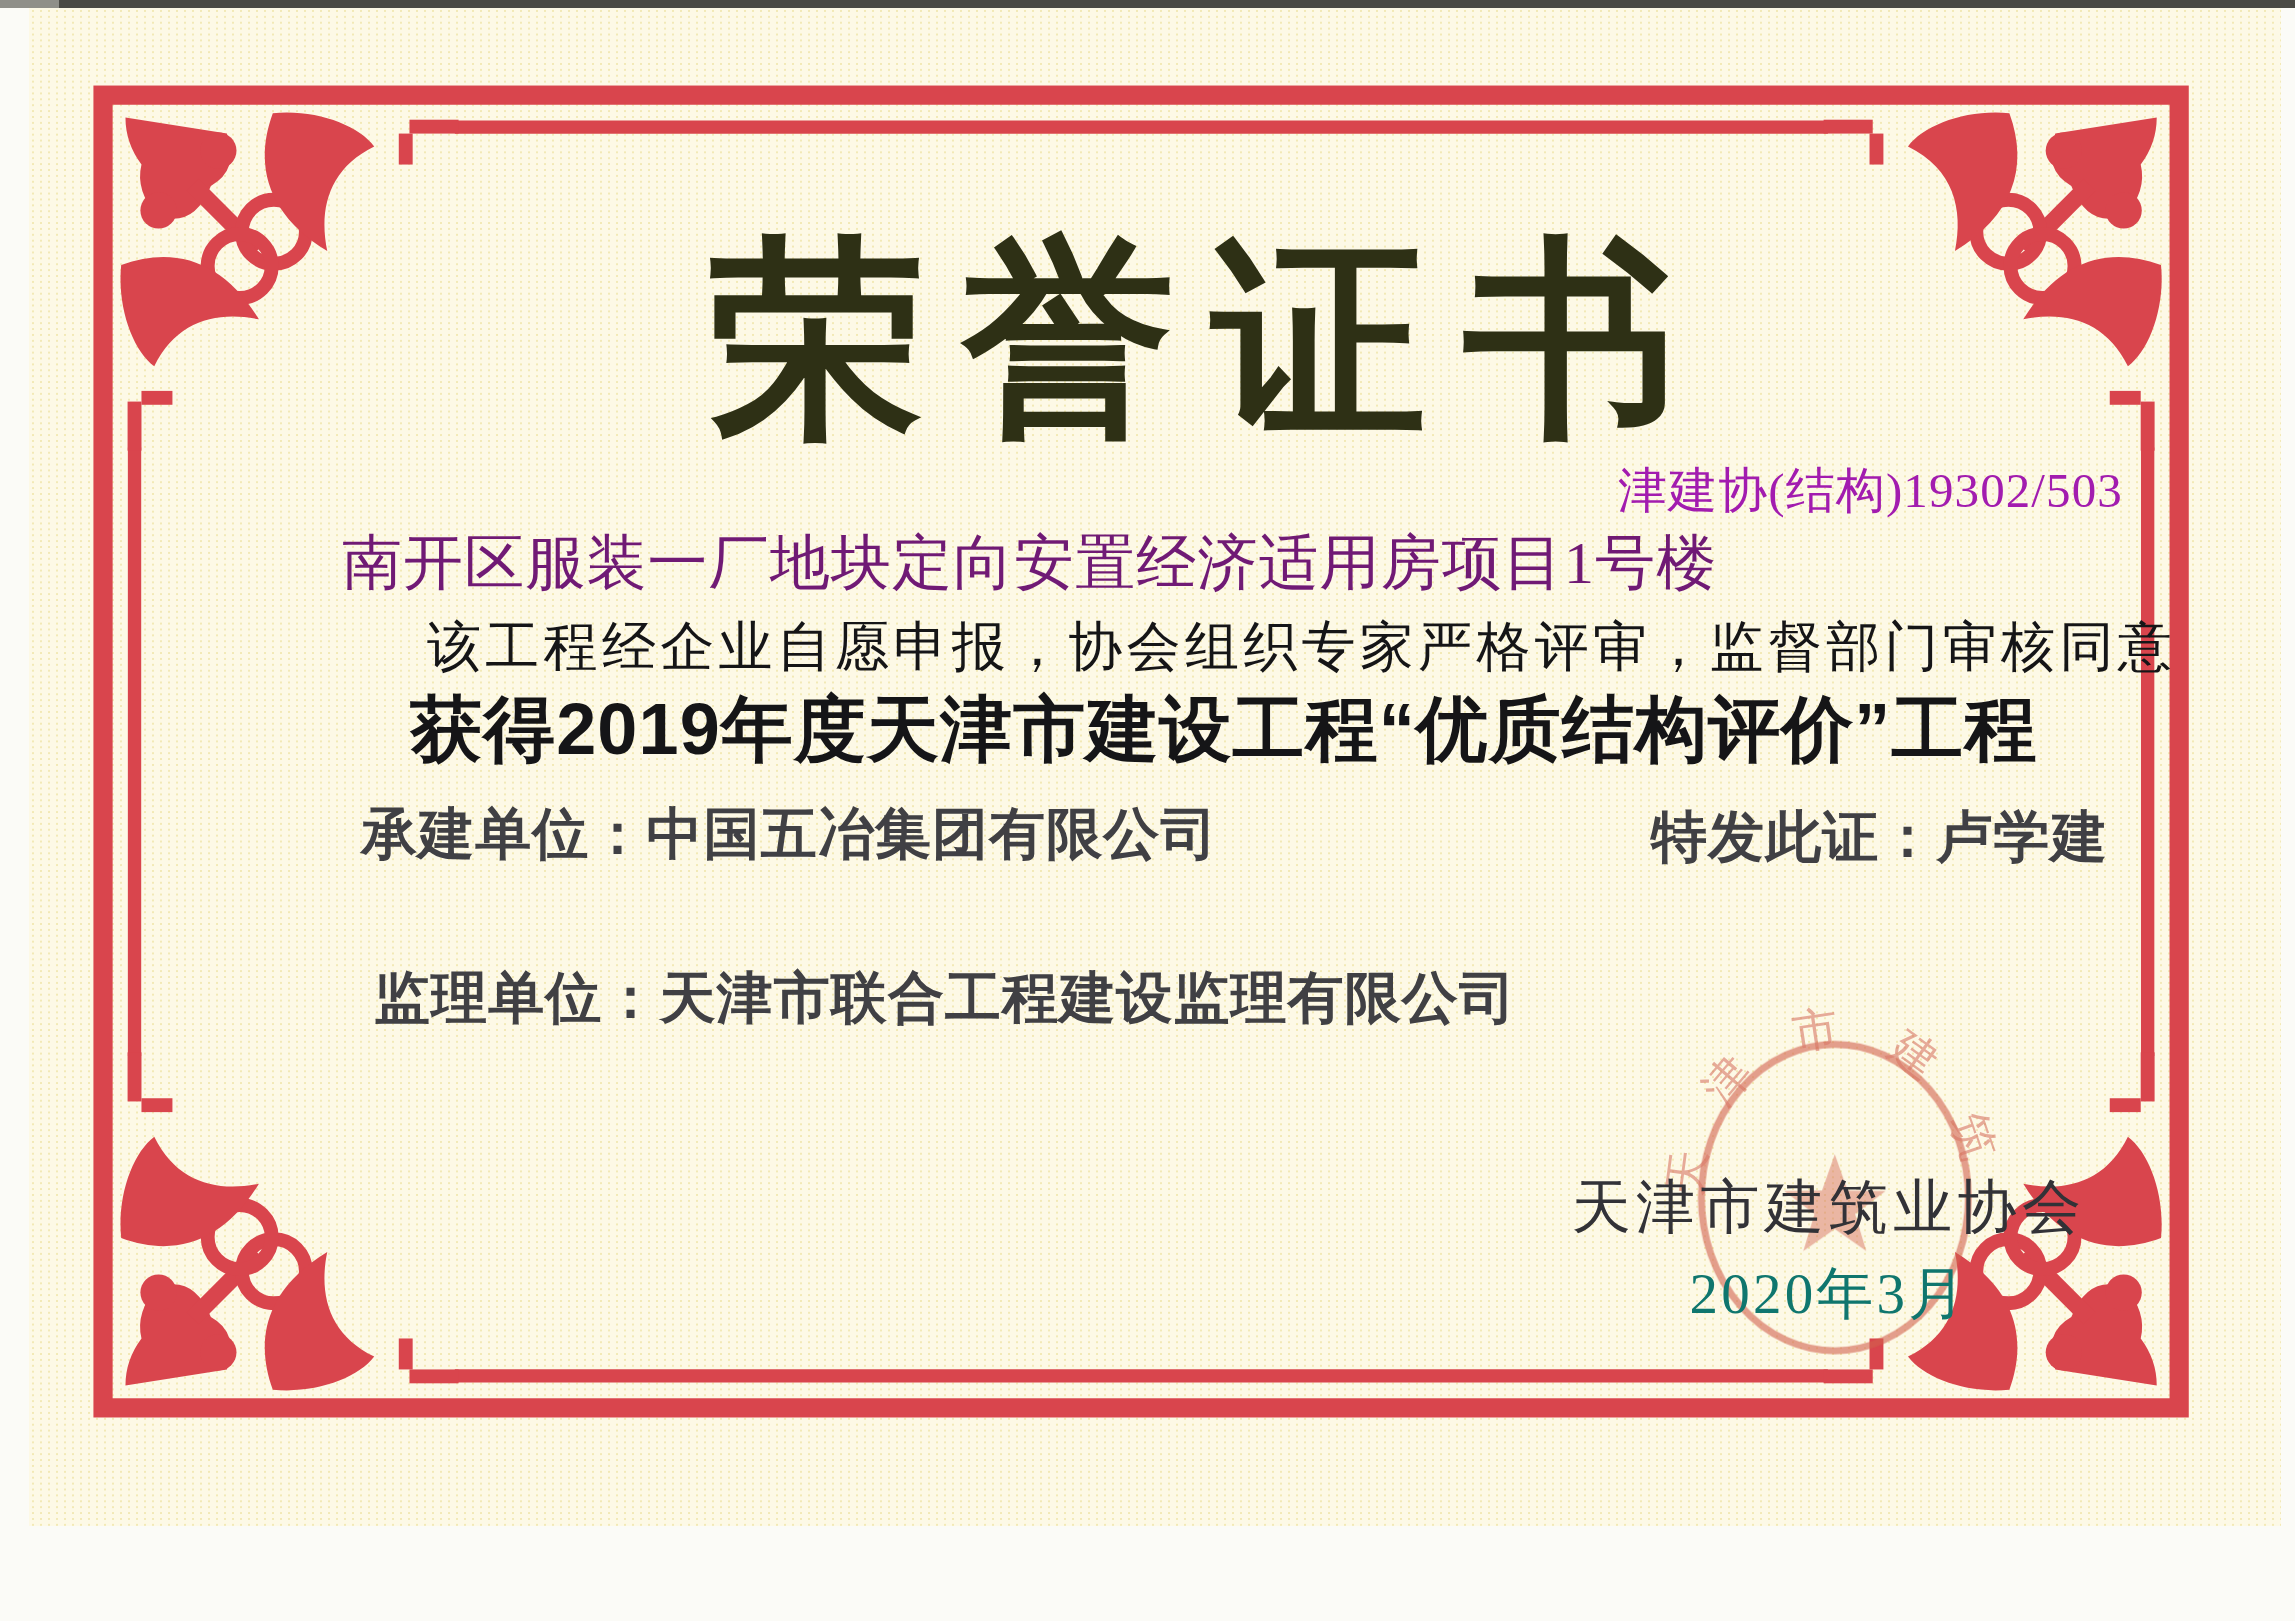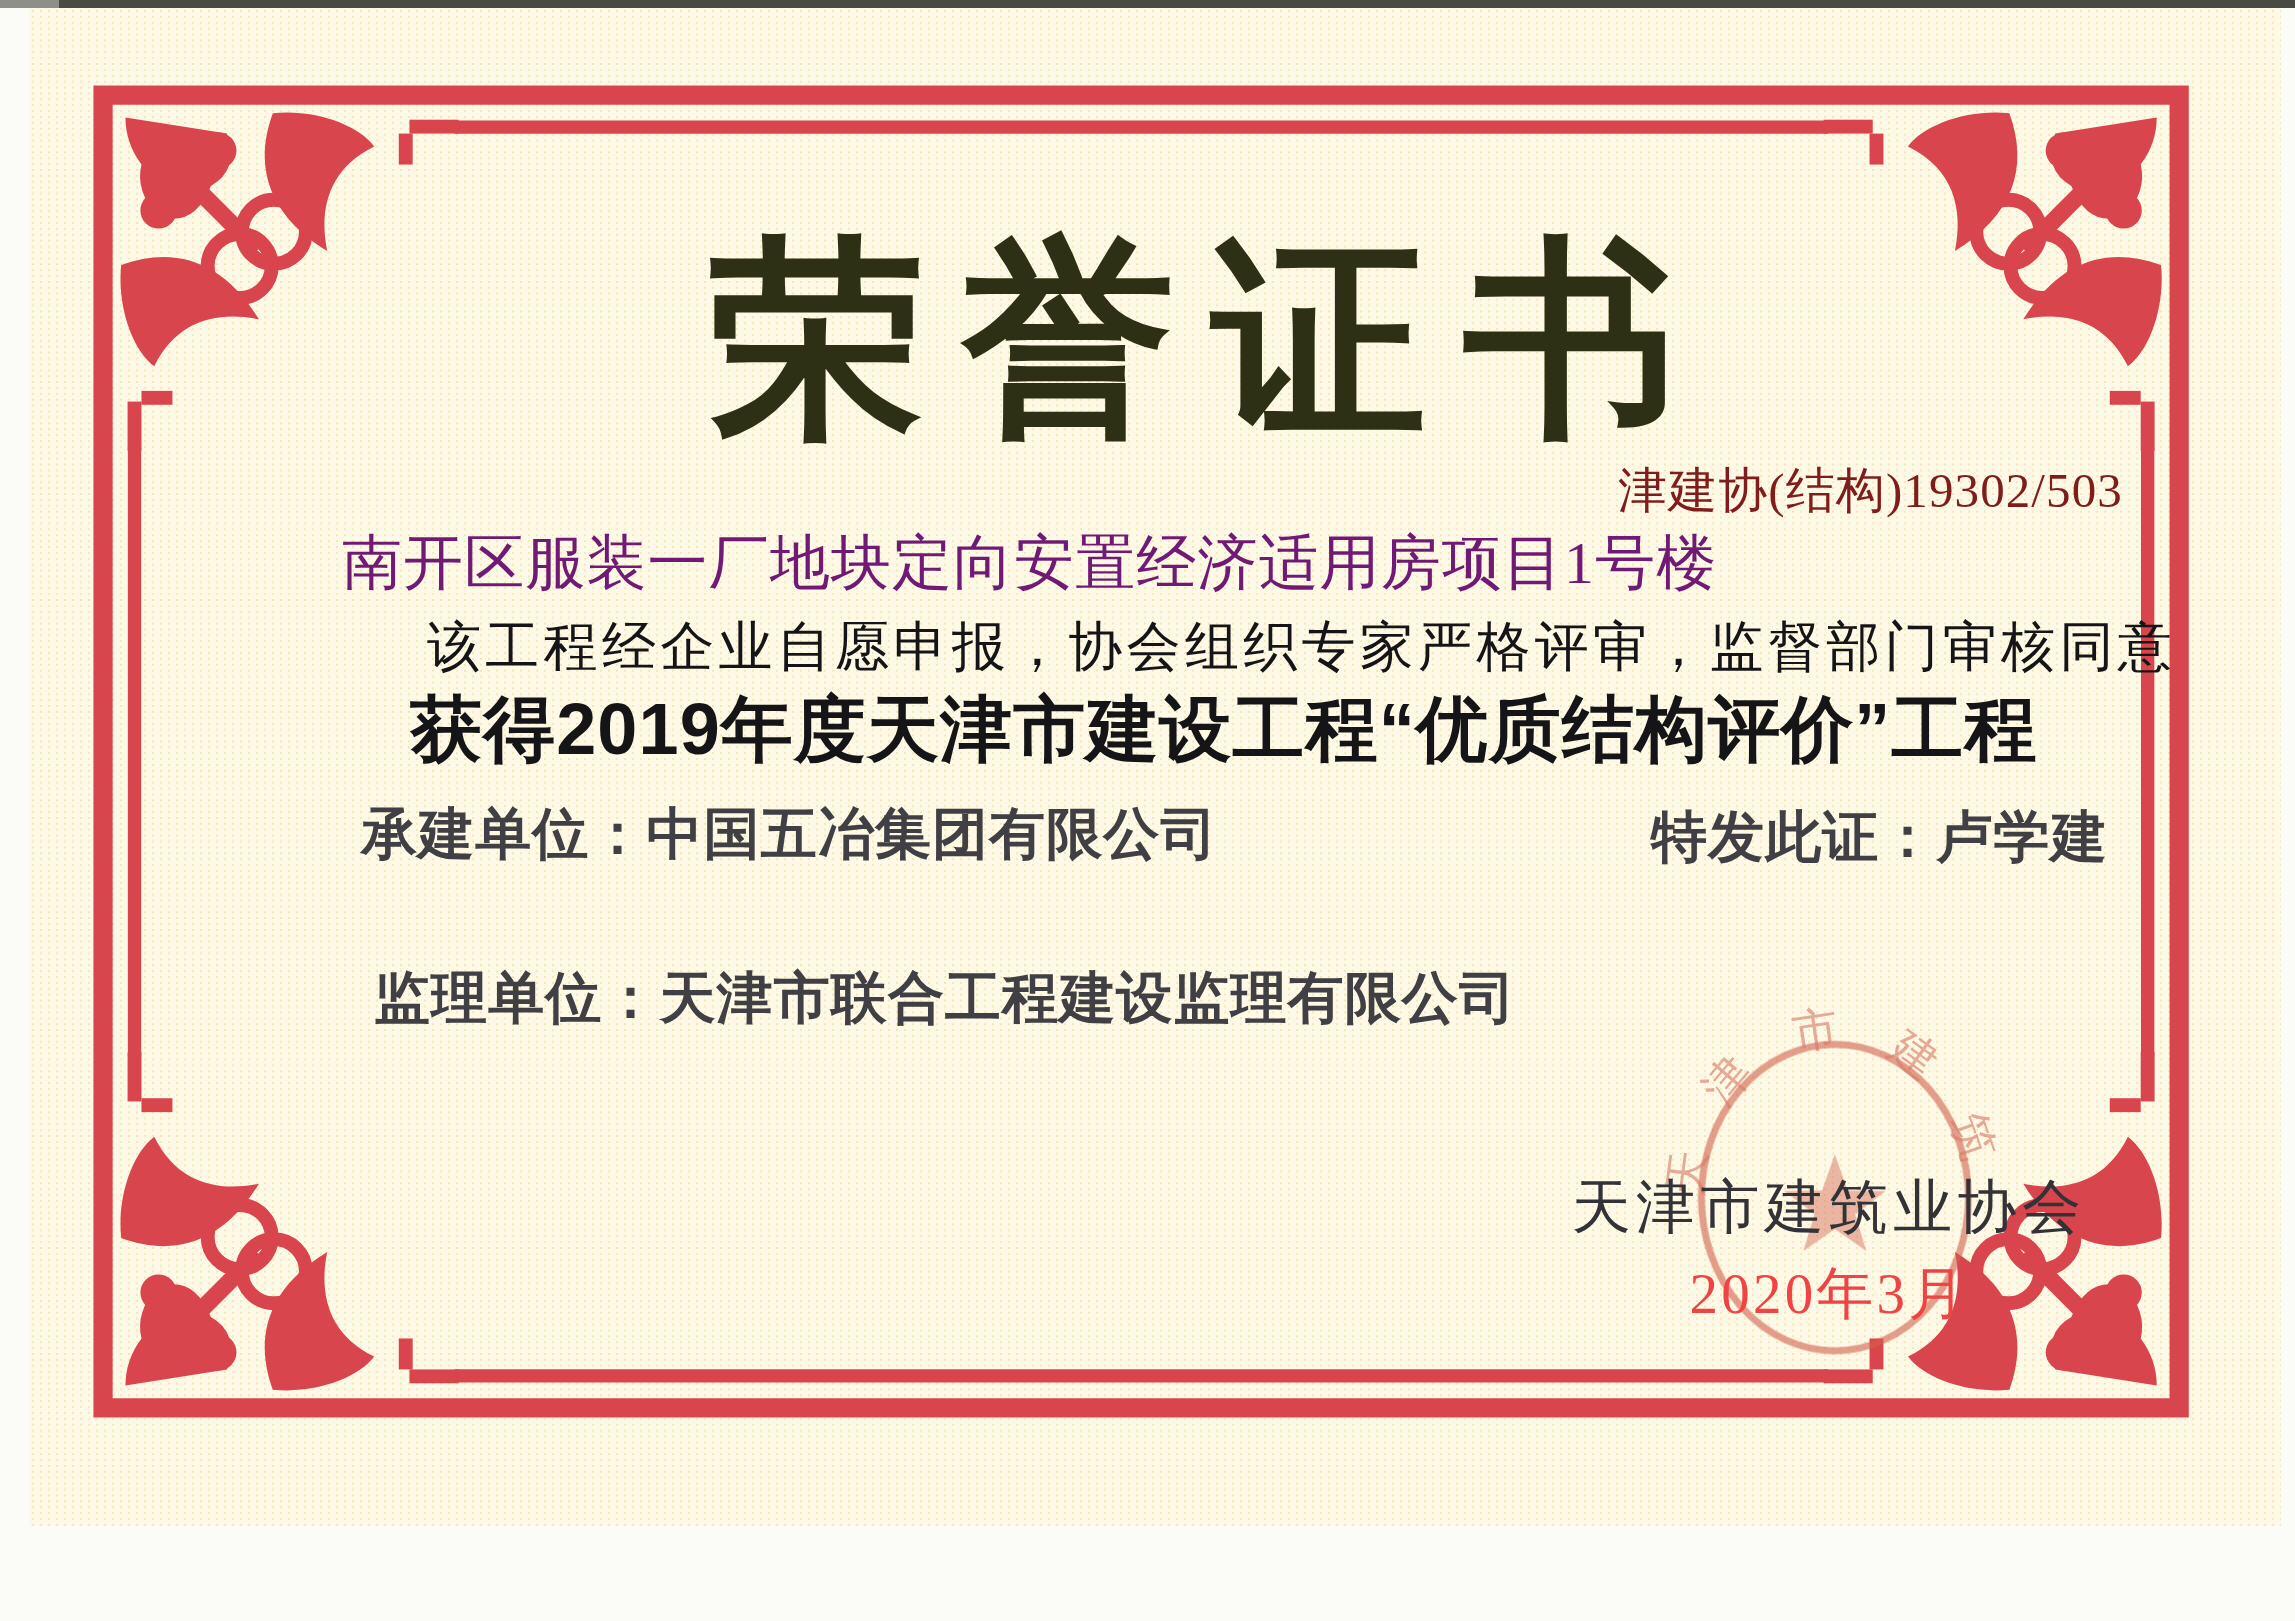--- a/index.html
+++ b/index.html
@@ -23,21 +23,21 @@
   
   .txt{position:absolute;white-space:nowrap;}
   .title{
     left:710px;top:198px;width:993px;
     font-size:214px;font-weight:bold;letter-spacing:37px;
     color:#2e3015;text-align:center;
     font-family:"DejaVu Serif","Liberation Serif",serif;
   }
   .cert-no{
     left:1618px;top:458px;width:481px;
-    font-size:49px;color:#7f1d1d;letter-spacing:1.1px;
+    font-size:49px;color:#a21caf;letter-spacing:1.1px;
   }
   .project-name{
     left:342px;top:523px;
     font-size:60px;color:#701a75;letter-spacing:1.1px;
   }
   .approval-line{
     left:427px;top:611px;
     font-size:54px;font-weight:normal;color:#151517;letter-spacing:4.3px;
     font-family:"Liberation Sans","DejaVu Sans",sans-serif;
   }
@@ -46,21 +46,21 @@
     font-size:72px;font-weight:bold;color:#151517;letter-spacing:1.1px;
     font-family:"Liberation Sans","DejaVu Sans",sans-serif;
   }
   .field-row{font-size:56px;color:#404044;letter-spacing:1.1px;font-weight:bold;}
   .row-contractor{left:361px;top:797px;}
   .row-manager{left:1651px;top:800px;}
   .row-developer{left:374px;top:879px;}
   .row-supervisor{left:374px;top:961px;}
   .issue-statement{left:592px;top:1078px;font-size:60px;color:#404044;letter-spacing:7.5px;}
   .issuer{left:1562px;top:1168px;width:534px;text-align:center;font-size:59px;color:#323237;letter-spacing:5.3px;}
-  .issue-date{left:1562px;top:1256px;width:534px;text-align:center;font-size:57px;color:#ef4444;letter-spacing:3.2px;}
+  .issue-date{left:1562px;top:1256px;width:534px;text-align:center;font-size:57px;color:#0f766e;letter-spacing:3.2px;}
   .overlay-svg{position:absolute;left:0;top:0;}
 </style>
 </head>
 <body>
 
 <div class="page">
 
   <div class="scan-strip-top">
     <div class="lighter"></div>
   </div>

